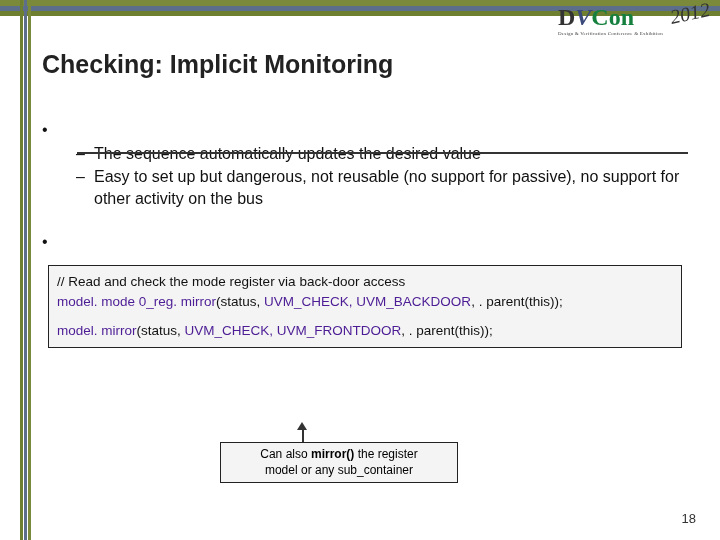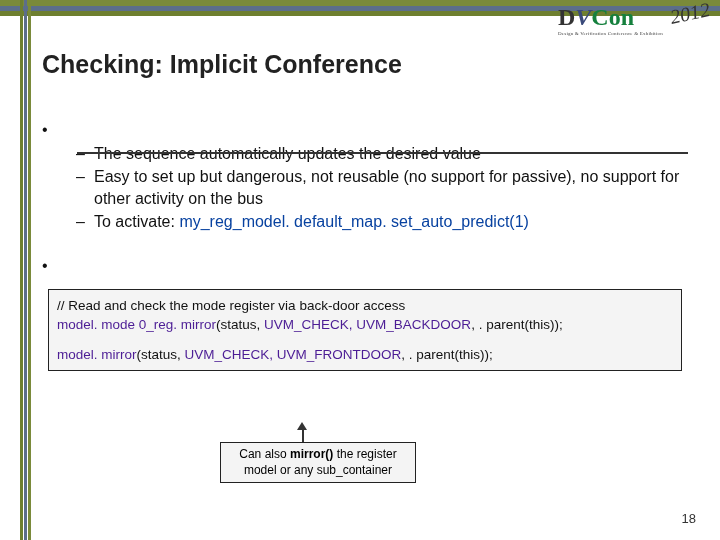--- a/index.html
+++ b/index.html
@@ -46,21 +46,21 @@
     margin-left: 6px; margin-right: 18px; margin-top: 6px;
     border: 1.5px solid #222; background: #f4f4f4;
     padding: 6px 8px; font-size: 13.5px; line-height: 1.45;
   }
   .codebox .gap { height: 10px; }
   .code-blue { color: #4c1d95; }
   .callout-wrap { position: absolute; left: 220px; top: 442px; }
   .callout {
     border: 1.5px solid #222; background: #f4f4f4;
     padding: 4px 10px; font-size: 12px; text-align: center; line-height: 1.3;
-    width: 196px;
+    width: 238px;
   }
   .callout-line {
     position: absolute; left: 82px; top: -15px; width: 2px; height: 15px; background: #333;
   }
   .callout-arrow {
     position: absolute; left: 77px; top: -20px; width: 0; height: 0;
     border-left: 5px solid transparent; border-right: 5px solid transparent;
     border-bottom: 8px solid #333;
   }
   .pagenum { position: absolute; right: 24px; bottom: 14px; font-size: 13px; color: #333; text-align: right; }
@@ -79,41 +79,37 @@
 
 <div class="logo">
   <span class="dv">
     <span class="d">D</span><span class="v">V</span><span class="con">Con</span>
   </span>
   <span class="year">2012</span>
   <div class="sub">Design &amp; Verification Conference &amp; Exhibition</div>
 </div>
 
 <div class="content">
-  <div class="title">Checking: Implicit Conference</div>
+  <div class="title">Checking: Implicit Monitoring</div>
   <div class="hline-title"></div>
 
   <div class="bullets">
     <ul>
       <li class="top-li">
         <div class="row">
             <span class="dot"></span>
           </div>
         <ul class="sub-ul">
           <li class="sub-li">
               <span class="dash"></span>
               <span class="txt">The sequence automatically updates the desired value</span>
             </li>
           <li class="sub-li">
               <span class="dash"></span>
               <span class="txt">Easy to set up but dangerous, not reusable (no support for passive), no support for other activity on the bus</span>
-            </li>
-          <li class="sub-li">
-              <span class="dash"></span>
-              <span class="txt"><span>To activate: </span><span class="blue">my_reg_model. default_map. set_auto_predict(1)</span></span>
             </li>
         </ul>
       </li>
       <li class="top-li" style="margin-top:22px">
         <div class="row">
             <span class="dot"></span>
           </div>
       </li>
     </ul>
 

